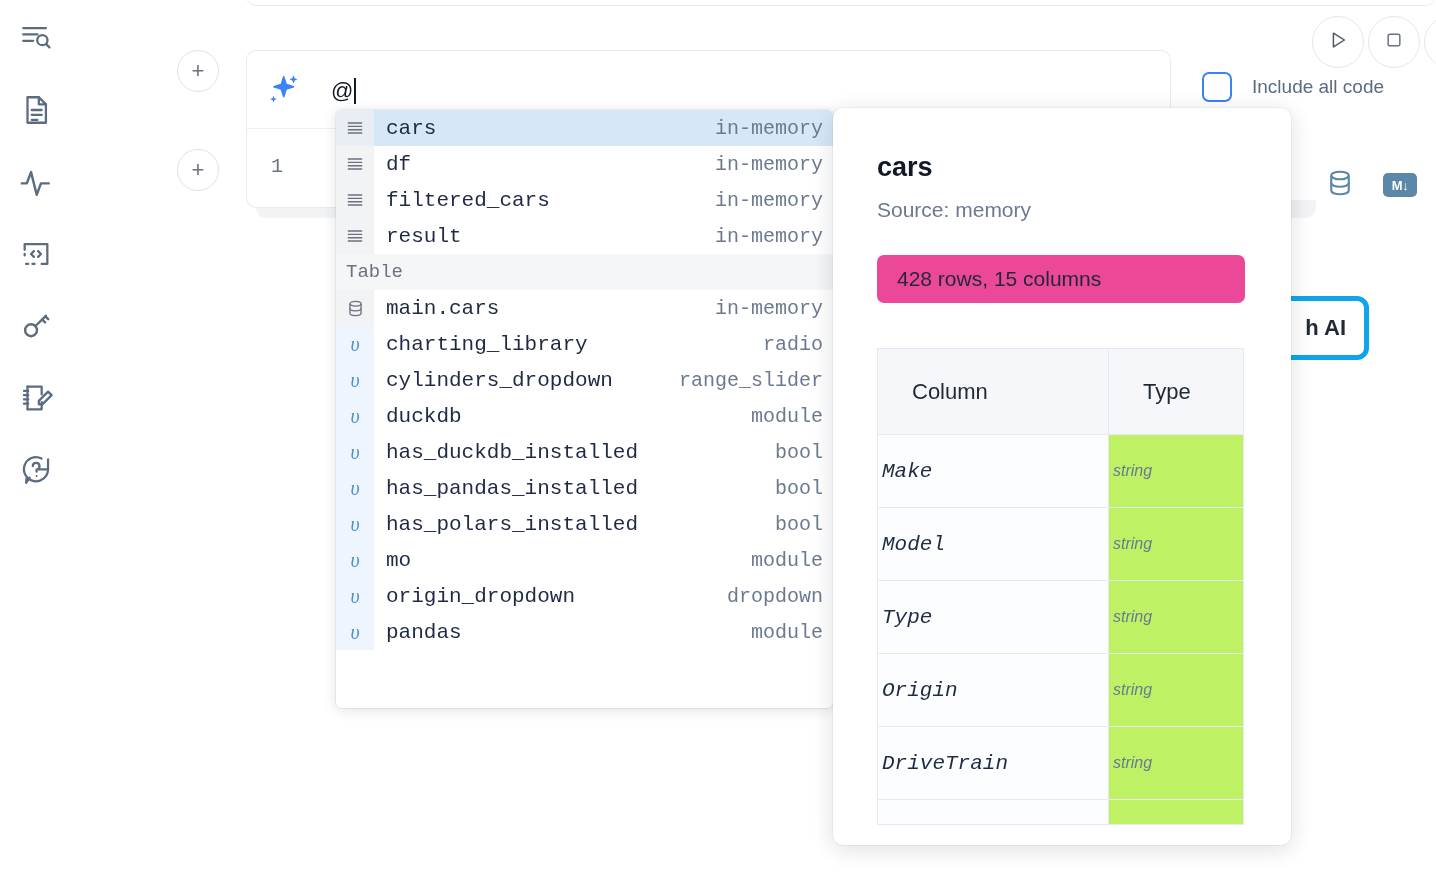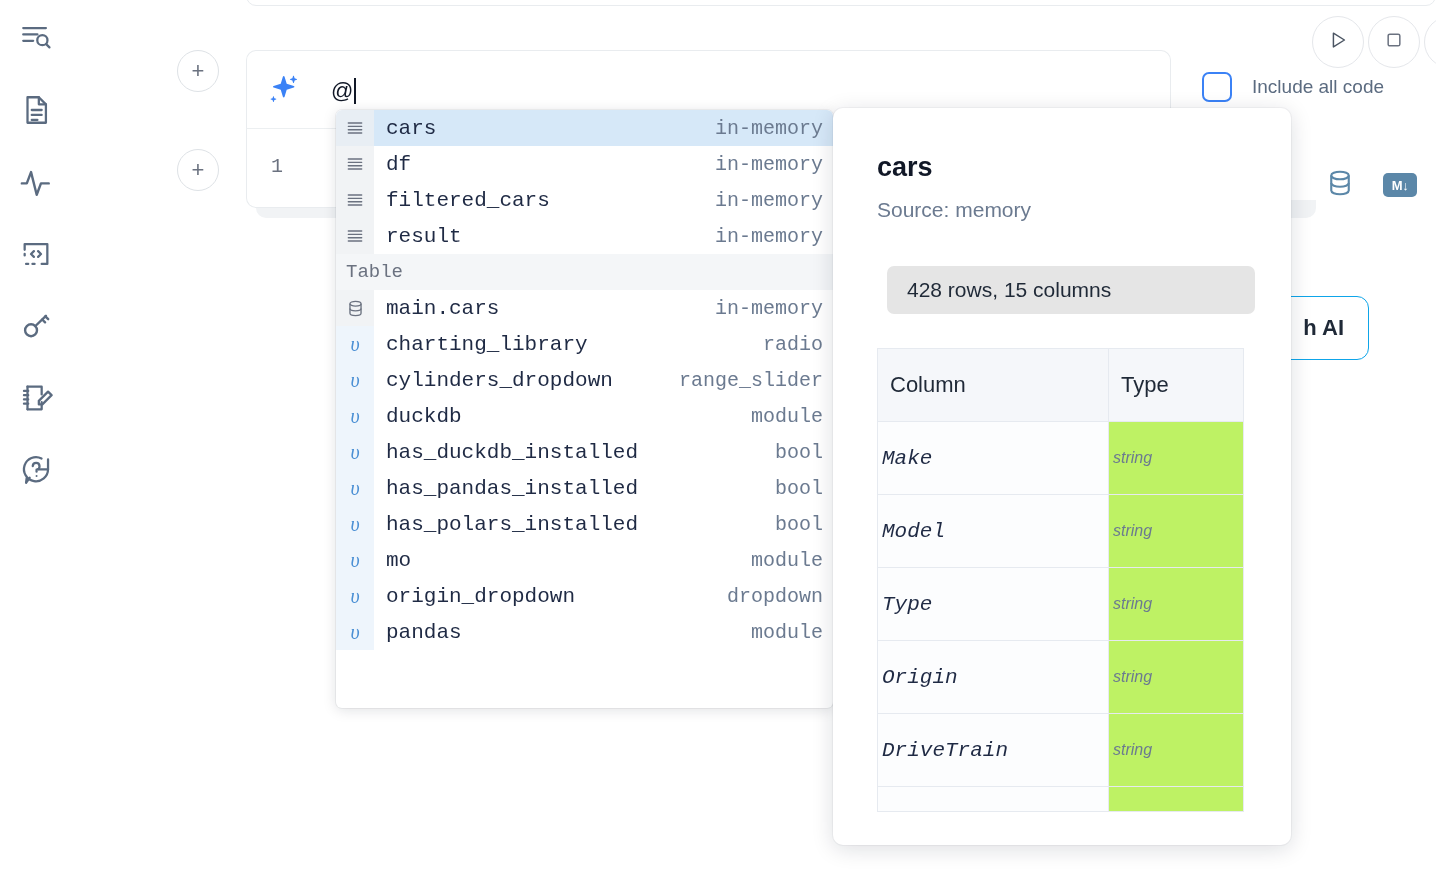--- a/index.html
+++ b/index.html
@@ -61,23 +61,23 @@
 
   
   .cell-icons { position:absolute; left:1325px; top:168px; display:flex; gap:28px; align-items:center; }
   .md-badge { display:flex; align-items:center; justify-content:center;
               width:34px; height:24px; background:#5b87a8; color:#fff;
               border-radius:5px; font-size:13px; font-weight:bold;
               font-family:"Liberation Sans", sans-serif; letter-spacing:-0.5px; }
 
   
   .ai-float { position:absolute; left:1249px; top:296px; width:120px; height:64px;
-              background:#fff; border:1px solid #0ea5e9; border-radius:12px;
+              background:#fff; border:5px solid #0ea5e9; border-radius:12px;
               display:flex; align-items:center; justify-content:flex-end;
-              padding-right:24px; font-size:22px; font-weight:bold; color:#1f2937; }
+              padding-right:18px; font-size:22px; font-weight:bold; color:#1f2937; }
 
   
   .ac { position:absolute; left:336px; top:110px; width:497px; height:598px;
         background:#fff; border-radius:6px;
         box-shadow:0 2px 14px rgba(15,23,42,0.13), 0 0 0 1px rgba(15,23,42,0.05);
         overflow:hidden; }
   .ac-scroll { position:absolute; inset:0; overflow:hidden; }
   .ac-section { height:36px; background:#f4f6f8; color:#6b7280;
                 font-family:"Liberation Mono", monospace; font-size:19px;
                 display:flex; align-items:center; padding-left:10px; }
@@ -95,28 +95,28 @@
              white-space:nowrap; }
   .vicon { font-family:"Liberation Serif", serif; font-style:italic; font-size:20px; color:#4a8fd4; }
 
   
   .detail { position:absolute; left:833px; top:108px; width:458px; height:737px;
             background:#fff; border-radius:10px;
             box-shadow:0 4px 22px rgba(15,23,42,0.14), 0 0 0 1px rgba(15,23,42,0.04);
             overflow:hidden; }
   .d-title { position:absolute; left:44px; top:44px; font-size:27px; font-weight:bold; color:#111827; }
   .d-source { position:absolute; left:44px; top:90px; font-size:21px; color:#6b7a90; }
-  .d-pill { position:absolute; left:54px; top:147px; width:368px; height:48px;
-            background:#e5e5e5; border-radius:7px; display:flex; align-items:center;
-            padding-left:20px; font-size:21px; color:#1f2937;margin-top:11px; }
+  .d-pill { position:absolute; left:44px; top:147px; width:368px; height:48px;
+            background:#ec4899; border-radius:7px; display:flex; align-items:center;
+            padding-left:20px; font-size:21px; color:#1f2937; }
   .d-table { position:absolute; left:44px; top:240px; width:368px; }
   .d-tr { display:flex; }
   .d-th, .d-td { border:1px solid #e6eaf0; }
-  .d-th { height:74px; background:#f5f7fa; display:flex; align-items:center;
-          padding-left:12px; font-size:22px; color:#1f2937; }
+  .d-th { height:87px; background:#f5f7fa; display:flex; align-items:center;
+          padding-left:34px; font-size:22px; color:#1f2937; }
   .d-td { height:74px; display:flex; align-items:center; padding-left:4px;font-style:italic; }
   .d-col-name { width:232px; }
   .d-col-type { width:136px; margin-left:-1px; }
   .d-tr + .d-tr .d-th, .d-tr + .d-tr .d-td { margin-top:-1px; }
   .d-name-cell { font-family:"Liberation Mono", monospace; font-size:21px; color:#1f2a44;
                  background:#fcfdfe; }
   .d-type-cell { font-size:16px; color:#6b7a90; background:#bef264; }
   .d-tr.partial .d-td { height:26px; }
 </style>
 </head>

